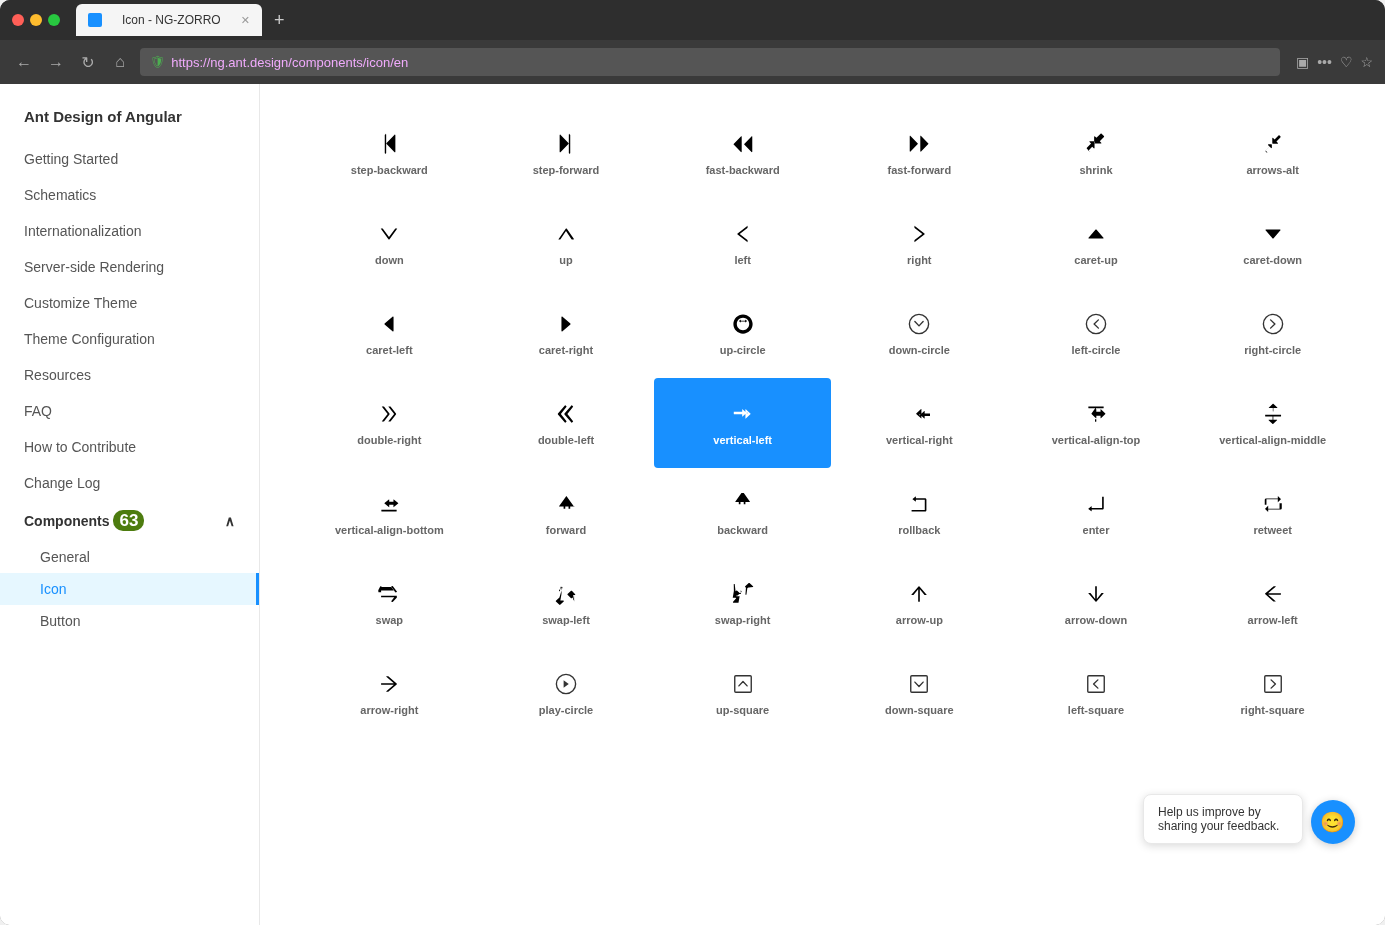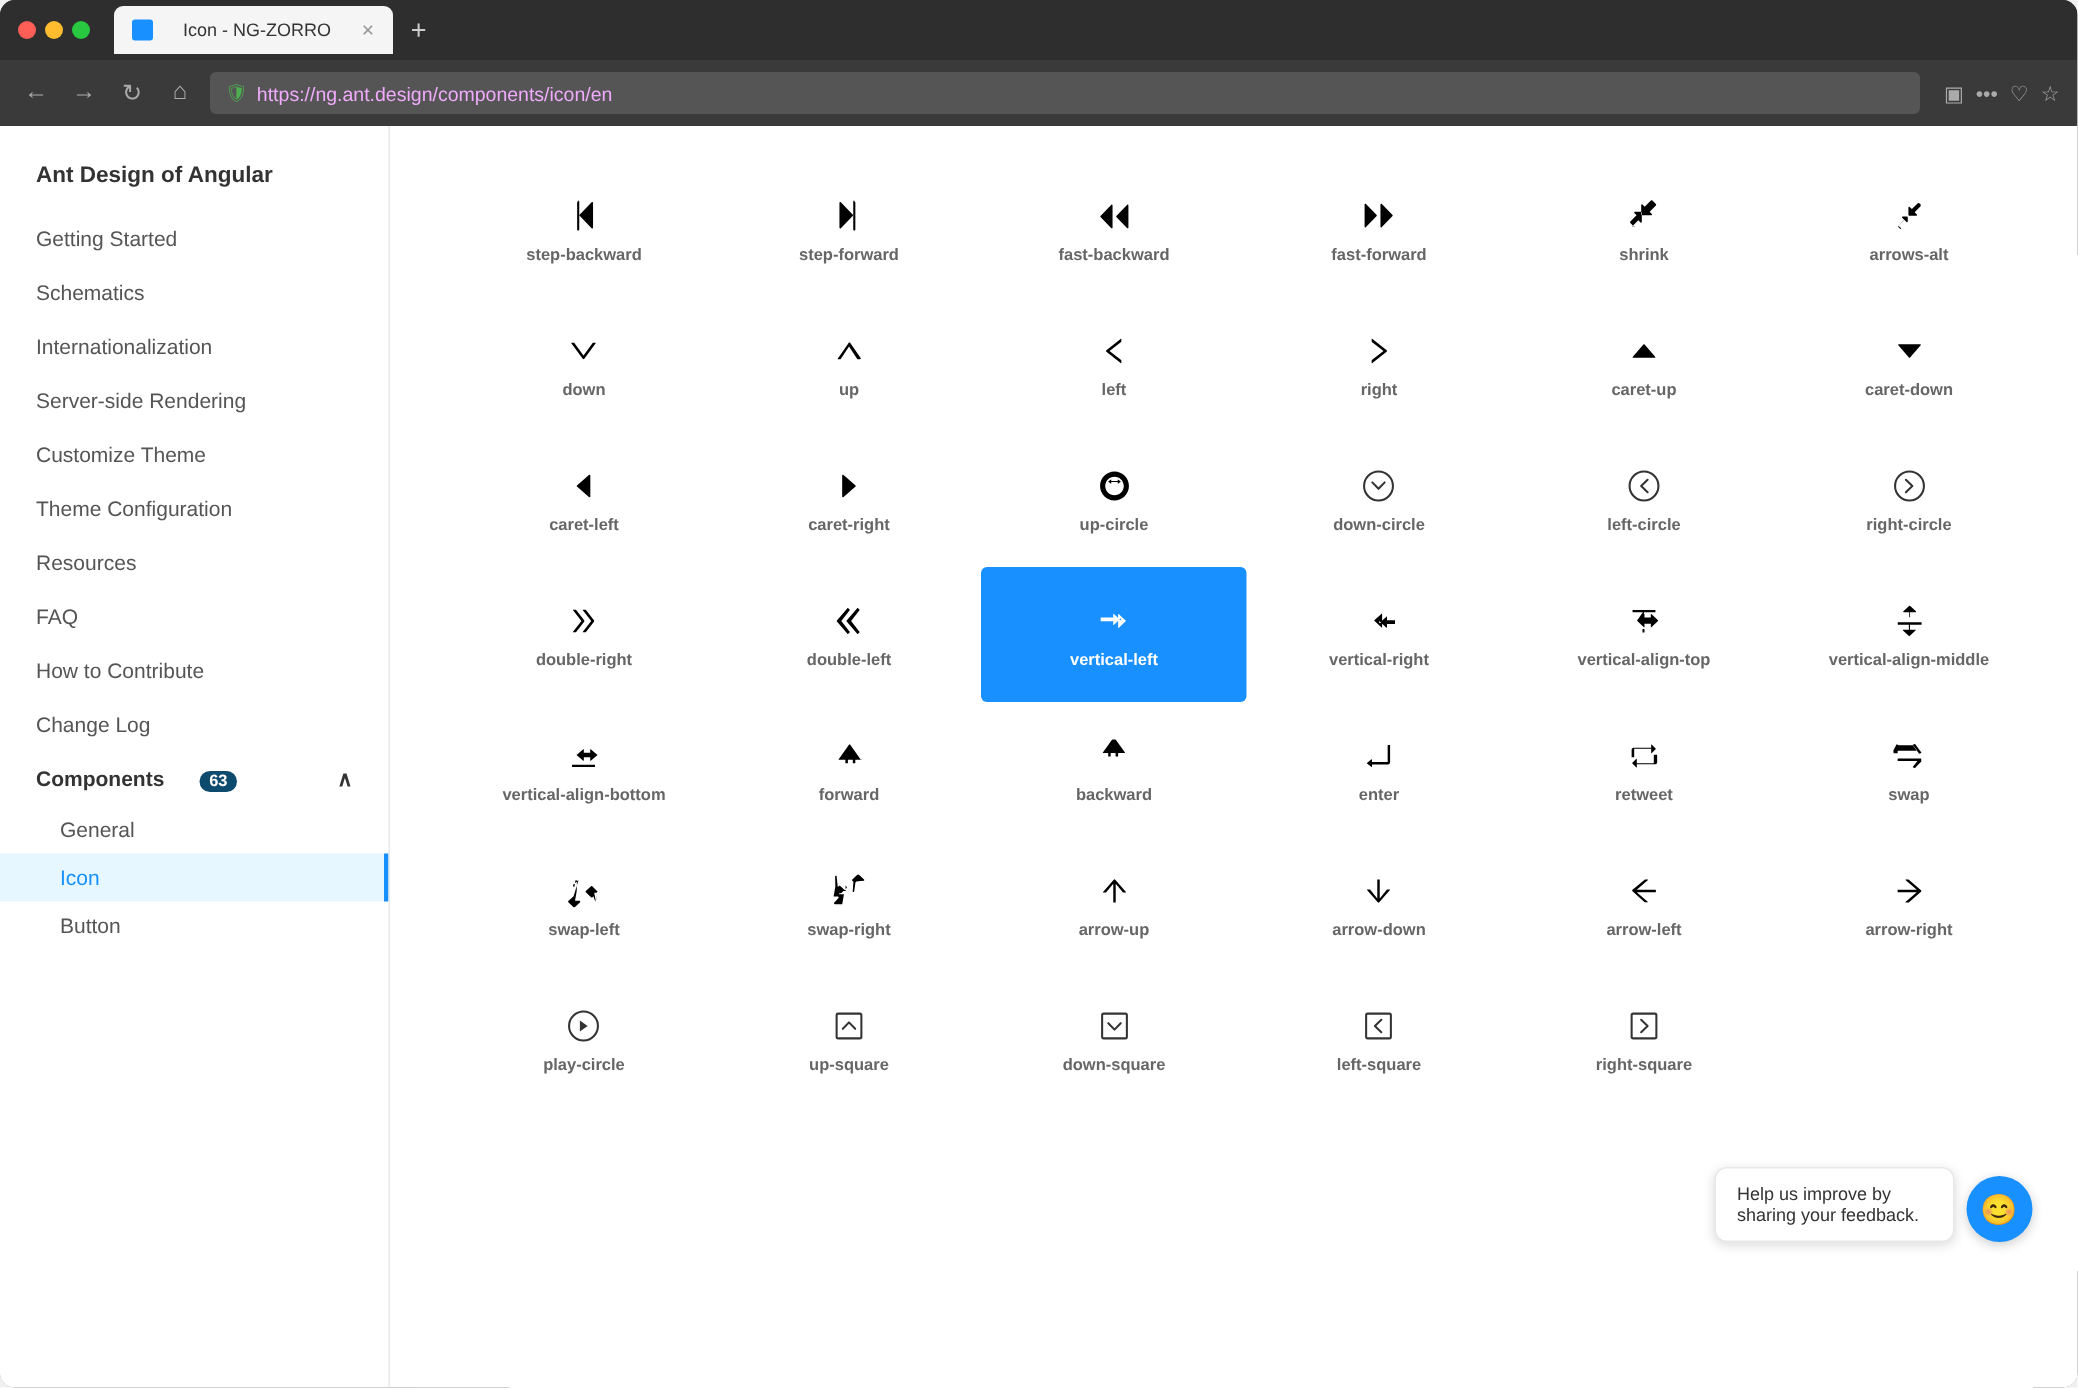--- a/index.html
+++ b/index.html
@@ -164,26 +164,26 @@
       align-items: center;
       justify-content: space-between;
       padding: 10px 24px;
       font-size: 14px;
       color: #333;
       font-weight: 600;
       cursor: pointer;
     }
 
     .sidebar-section-badge {
-      background: #0c4a6e;
+      background: #4d7c0f;
       color: #fff;
       border-radius: 10px;
-      font-size: 11px;
+      font-size: 17px;
       padding: 1px 6px;
-      margin-left: 20px;
+      margin-left: 0;
     }
 
     .sidebar-sub-item {
       padding: 8px 24px 8px 40px;
       font-size: 14px;
       color: #555;
       cursor: pointer;
     }
 
     .sidebar-active {
@@ -245,21 +245,21 @@
     .icon-label {
       font-size: 11px;
       color: #666;
       text-align: center;
       line-height: 1.3;
     }
 
     
     .feedback-widget {
       position: fixed;
-      bottom: 97px;
+      bottom: 81px;
       right: 30px;
       display: flex;
       align-items: flex-end;
       gap: 8px;
     }
 
     .feedback-bubble {
       background: #fff;
       border: 1px solid #e8e8e8;
       border-radius: 8px;
@@ -573,20 +573,28 @@
     <div class="icon-symbol">
               <svg viewBox="0 0 1024 1024" class="svg-icon">
                 <path d="M150.9 406.8l317-447.1c12.8-17.6 39-17.6 51.7 0L836.5 406.8c3.8 5.3 0 12.7-6.5 12.7H624v100c0 4.4-3.6 8-8 8h-62c-4.4 0-8-3.6-8-8V419.5H394v100c0 4.4-3.6 8-8 8h-62c-4.4 0-8-3.6-8-8V419.5H157.4c-6.5 0-10.3-7.4-6.5-12.7z"></path>
               </svg>
             </div>
     <div class="icon-label">backward</div>
   </div>
           <div class="icon-cell">
     <div class="icon-symbol">
               <svg viewBox="0 0 1024 1024" class="svg-icon">
+                <path d="M793 242H366v-74c0-6.7-7.8-10.5-13-6.3l-142 112a8 8 0 000 12.6l142 112c5.2 4.1 13 .4 13-6.3v-74h415v470H175c-4.4 0-8 3.6-8 8v60c0 4.4 3.6 8 8 8h618c35.3 0 64-28.7 64-64V306c0-35.3-28.7-64-64-64z"></path>
+              </svg>
+            </div>
+    <div class="icon-label">rollback</div>
+  </div>
+          <div class="icon-cell">
+    <div class="icon-symbol">
+              <svg viewBox="0 0 1024 1024" class="svg-icon">
                 <path d="M864 170h-60c-4.4 0-8 3.6-8 8v518H310v-73c0-6.7-7.8-10.5-13-6.3l-142 112a8 8 0 000 12.6l142 112c5.2 4.1 13 .4 13-6.3v-75h498c35.3 0 64-28.7 64-64V178c0-4.4-3.6-8-8-8z"></path>
               </svg>
             </div>
     <div class="icon-label">enter</div>
   </div>
           <div class="icon-cell">
     <div class="icon-symbol">
               <svg viewBox="0 0 1024 1024" class="svg-icon">
                 <path d="M136 552h63.6c4.4 0 8-3.6 8-8V288h528v129.9c0 7.1 8.1 10.7 13.3 6.1l130.1-128c3.4-3.2 3.4-8.8 0-12L749 155.6c-5.3-4.6-13.3-1-13.3 6.1V256H192c-35.3 0-64 28.7-64 64v224c0 4.4 3.6 8 8 8zm752-80h-63.6c-4.4 0-8 3.6-8 8v256H288V606.1c0-7.1-8.1-10.7-13.3-6.1l-130.1 128c-3.4 3.2-3.4 8.8 0 12L275 868.4c5.3 4.6 13.3 1 13.3-6.1V768h568c35.3 0 64-28.7 64-64V480c0-4.4-3.6-8-8-8z"></path>
               </svg>

